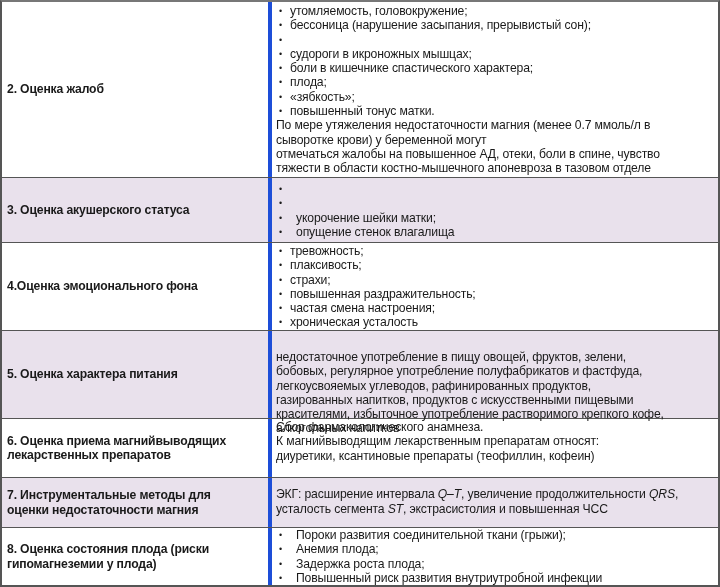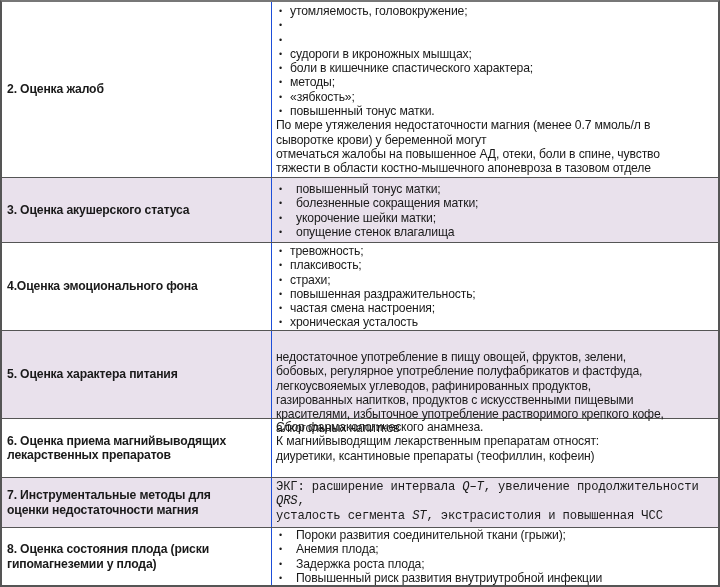--- a/index.html
+++ b/index.html
@@ -18,21 +18,21 @@
     letter-spacing: -0.15px;
   }
   .row { display: flex; border-top: 1px solid #555555; }
   .row:first-child { border-top: none; }
   .row.shaded { background: #e9e1ec; }
   .c1 {
     width: 264px; flex: none;
     display: flex; align-items: center;
     padding: 0 4px 0 5px;
     font-weight: bold;
-    border-right: 1px solid #1d4ed8;
+    border-right: 4px solid #1d4ed8;
     box-sizing: border-box;
     width: 270px;
   }
   .c2 { flex: 1; padding: 3px 6px 3px 4px; }
   .li { display: flex; }
   .li .b { width: 11px; flex: none; padding-left: 3px; font-size: 9px; }
   .li.wide .b { width: 17px; }
   .p { display: block; }
   i { font-style: italic; }
 </style>
@@ -45,35 +45,36 @@
     <div class="c1">
         <span>2. Оценка жалоб</span>
       </div>
     <div class="c2" style="padding-top:2px;">
       <div class="li">
           <span class="b">•</span>
           <span>утомляемость, головокружение;</span>
         </div>
       <div class="li">
           <span class="b">•</span>
+          <span>бессоница (нарушение засыпания, прерывистый сон);</span>
         </div>
       <div class="li">
           <span class="b">•</span>
         </div>
       <div class="li">
           <span class="b">•</span>
           <span>судороги в икроножных мышцах;</span>
         </div>
       <div class="li">
           <span class="b">•</span>
           <span>боли в кишечнике спастического характера;</span>
         </div>
       <div class="li">
           <span class="b">•</span>
-          <span>методы;</span>
+          <span>плода;</span>
         </div>
       <div class="li">
           <span class="b">•</span>
           <span>«зябкость»;</span>
         </div>
       <div class="li">
           <span class="b">•</span>
           <span>повышенный тонус матки.</span>
         </div>
       <span class="p">По мере утяжеления недостаточности магния (менее 0.7 ммоль/л в</span>
@@ -83,25 +84,23 @@
     </div>
   </div>
 
   <div class="row shaded" style="height:64px;">
     <div class="c1">
         <span>3. Оценка акушерского статуса</span>
       </div>
     <div class="c2" style="padding-top:4px;">
       <div class="li wide">
           <span class="b">•</span>
-          <span>повышенный тонус матки;</span>
-        </div>
-      <div class="li wide">
-          <span class="b">•</span>
-          <span>болезненные сокращения матки;</span>
+        </div>
+      <div class="li wide">
+          <span class="b">•</span>
         </div>
       <div class="li wide">
           <span class="b">•</span>
           <span>укорочение шейки матки;</span>
         </div>
       <div class="li wide">
           <span class="b">•</span>
           <span>опущение стенок влагалища</span>
         </div>
     </div>
@@ -167,21 +166,21 @@
     </div>
   </div>
 
   <div class="row shaded" style="height:49px;">
     <div class="c1">
       <div>
         <span class="p">7. Инструментальные методы для</span>
         <span class="p">оценки недостаточности магния</span>
       </div>
     </div>
-    <div class="c2" style="display:flex;flex-direction:column;justify-content:center;padding-top:0;padding-bottom:2px;font-family:Liberation Mono, monospace;">
+    <div class="c2" style="display:flex;flex-direction:column;justify-content:center;padding-top:0;padding-bottom:2px;">
       <span class="p"><span>ЭКГ: расширение интервала </span><i>Q–T</i><span>, увеличение продолжительности </span><i>QRS</i><span>,</span></span>
       <span class="p"><span>усталость сегмента </span><i>ST</i><span>, экстрасистолия и повышенная ЧСС</span></span>
     </div>
   </div>
 
   <div class="row" style="height:57px;">
     <div class="c1">
       <div>
         <span class="p">8. Оценка состояния плода (риски</span>
         <span class="p">гипомагнеземии у плода)</span>

